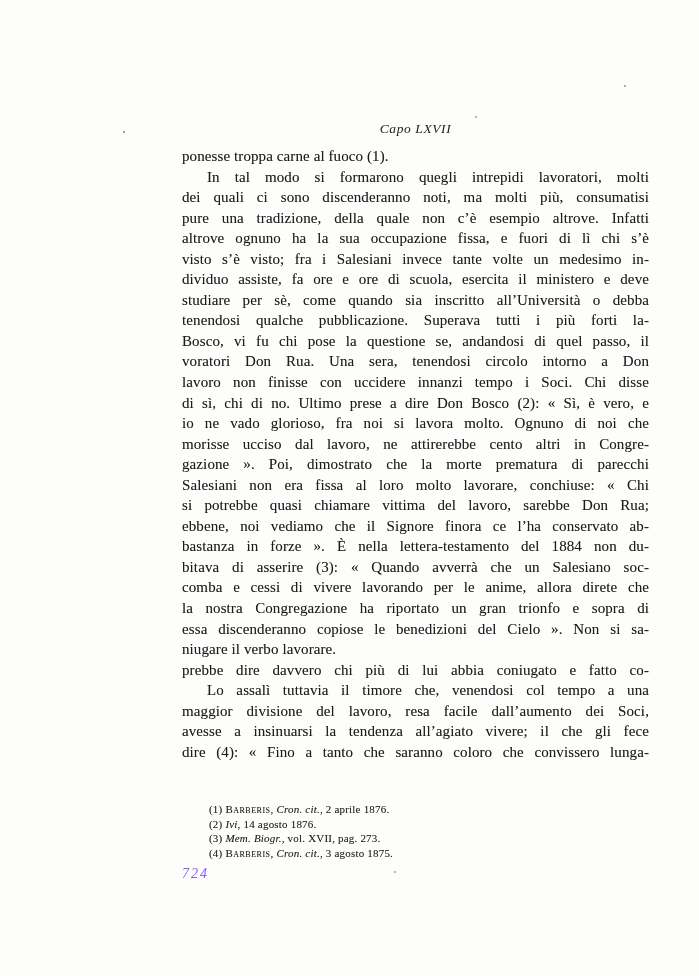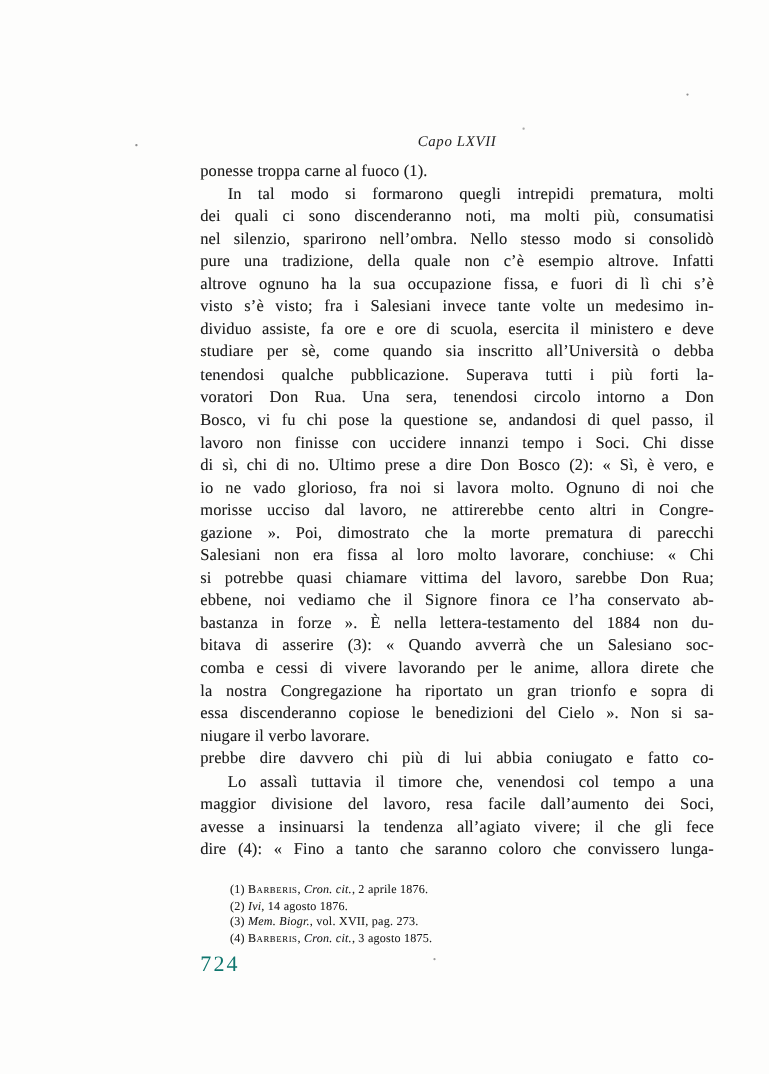--- a/index.html
+++ b/index.html
@@ -65,23 +65,24 @@
     letter-spacing: 0.2px;
     padding-left: 27px;
     text-shadow: 0 0 0.3px rgba(20,20,20,0.3);
   }
   .fn .sc { font-variant: small-caps; letter-spacing: 0.5px; }
   .fn .i  { font-style: italic; }
   .page-number {
     position: absolute;
     left: 158px;
     top: 866px;
-    font-size: 20px;
+    font-style: italic;
+    font-size: 14px;
     letter-spacing: 2px;
-    color: #0f766e;
+    color: #8b5cf6;
   }
   .speck {
     position: absolute;
     background: #8f8f8f;
     border-radius: 50%;
     width: 2px;
     height: 2px;
   }
   .speck.s1 { left: 600px; top: 85px; }
   .speck.s2 { left: 99px;  top: 131px; width: 1.5px; height: 1.5px; }
@@ -92,31 +93,30 @@
 <body>
 
 <div class="page">
   <div class="running-head">Capo LXVII</div>
 
   <div class="text-block">
       <div class="paragraph">
         <div class="bl last">ponesse troppa carne al fuoco (1).</div>
       </div>
       <div class="paragraph">
-        <div class="bl indent">In tal modo si formarono quegli intrepidi prematura, molti</div>
+        <div class="bl indent">In tal modo si formarono quegli intrepidi lavoratori, molti</div>
         <div class="bl">dei quali ci sono discenderanno noti, ma molti più, consumatisi</div>
-        <div class="bl">nel silenzio, sparirono nell’ombra. Nello stesso modo si consolidò</div>
         <div class="bl">pure una tradizione, della quale non c’è esempio altrove. Infatti</div>
         <div class="bl">altrove ognuno ha la sua occupazione fissa, e fuori di lì chi s’è</div>
         <div class="bl">visto s’è visto; fra i Salesiani invece tante volte un medesimo in-</div>
         <div class="bl">dividuo assiste, fa ore e ore di scuola, esercita il ministero e deve</div>
         <div class="bl">studiare per sè, come quando sia inscritto all’Università o debba</div>
         <div class="bl">tenendosi qualche pubblicazione. Superava tutti i più forti la-</div>
+        <div class="bl">Bosco, vi fu chi pose la questione se, andandosi di quel passo, il</div>
         <div class="bl">voratori Don Rua. Una sera, tenendosi circolo intorno a Don</div>
-        <div class="bl">Bosco, vi fu chi pose la questione se, andandosi di quel passo, il</div>
         <div class="bl">lavoro non finisse con uccidere innanzi tempo i Soci. Chi disse</div>
         <div class="bl">di sì, chi di no. Ultimo prese a dire Don Bosco (2): « Sì, è vero, e</div>
         <div class="bl">io ne vado glorioso, fra noi si lavora molto. Ognuno di noi che</div>
         <div class="bl">morisse ucciso dal lavoro, ne attirerebbe cento altri in Congre-</div>
         <div class="bl">gazione ». Poi, dimostrato che la morte prematura di parecchi</div>
         <div class="bl">Salesiani non era fissa al loro molto lavorare, conchiuse: « Chi</div>
         <div class="bl">si potrebbe quasi chiamare vittima del lavoro, sarebbe Don Rua;</div>
         <div class="bl">ebbene, noi vediamo che il Signore finora ce l’ha conservato ab-</div>
         <div class="bl">bastanza in forze ». È nella lettera-testamento del 1884 non du-</div>
         <div class="bl">bitava di asserire (3): « Quando avverrà che un Salesiano soc-</div>

